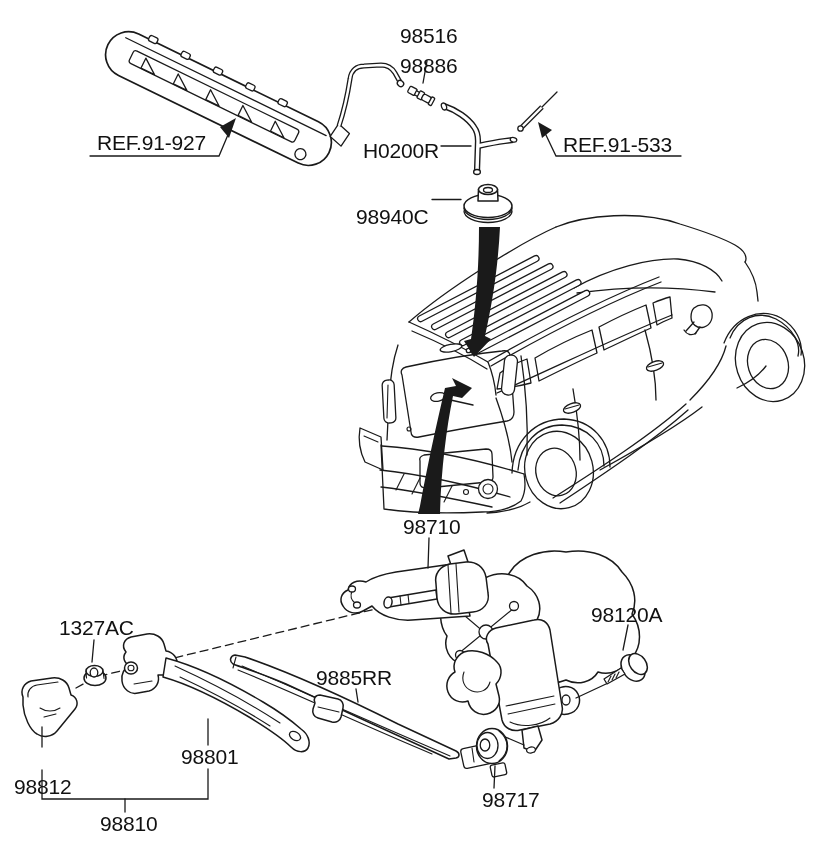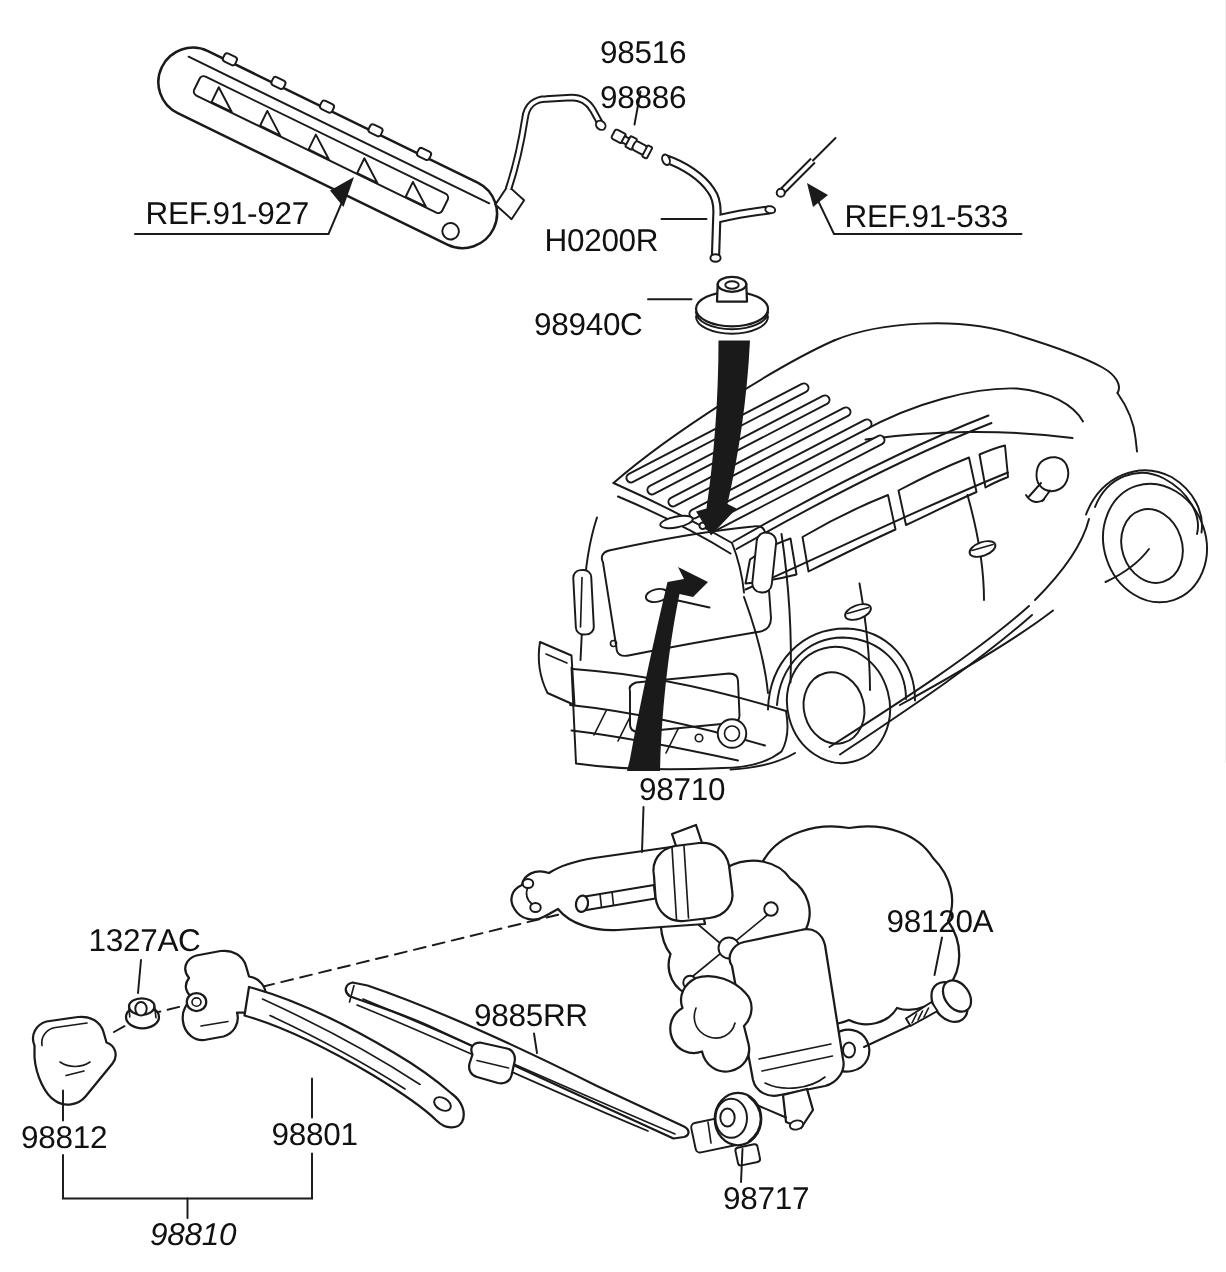--- a/index.html
+++ b/index.html
@@ -306,24 +306,24 @@
       <polygon class="fb" points="538,122 542,138 552,130"></polygon>
 
       <polyline class="ldr" points="42,770 42,799 208,799 208,769"></polyline>
       <line class="ldr" x1="125" y1="799" x2="125" y2="812"></line>
     </g>
   </svg>
 
   <div class="lbl" style="left:97px;  top:132px;">REF.91-927</div>
   <div class="lbl" style="left:400px; top:25px;">98516</div>
   <div class="lbl" style="left:400px; top:43px;margin-top:12px;">98886</div>
-  <div class="lbl" style="left:363px; top:150px;">H0200R</div>
+  <div class="lbl" style="left:363px; top:140px;">H0200R</div>
   <div class="lbl" style="left:563px; top:134px;">REF.91-533</div>
   <div class="lbl" style="left:356px; top:191px;margin-top:15px;">98940C</div>
-  <div class="lbl" style="left:403px; top:516px;margin-left:23px;">98710</div>
+  <div class="lbl" style="left:403px; top:516px;">98710</div>
   <div class="lbl" style="left:591px; top:604px;text-align:right;">98120A</div>
   <div class="lbl" style="left:316px; top:667px;">9885RR</div>
   <div class="lbl" style="left:59px;  top:617px;">1327AC</div>
-  <div class="lbl" style="left:14px;  top:748px;text-align:center;">98812</div>
+  <div class="lbl" style="left:14px;  top:776px;text-align:center;">98812</div>
   <div class="lbl" style="left:181px; top:746px;">98801</div>
-  <div class="lbl" style="left:100px; top:813px;font-style:italic;">98810</div>
+  <div class="lbl" style="left:100px; top:813px;">98810</div>
   <div class="lbl" style="left:482px; top:789px;">98717</div>
 </div>
 
 </body></html>

